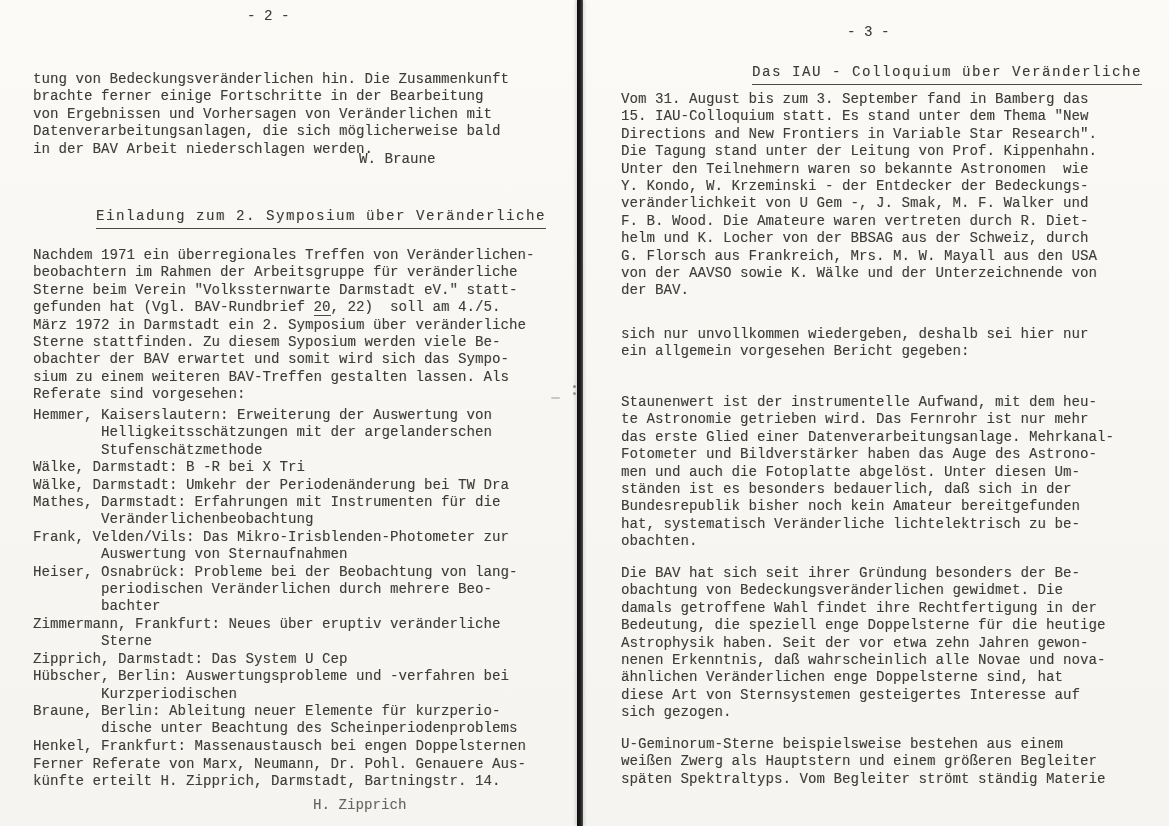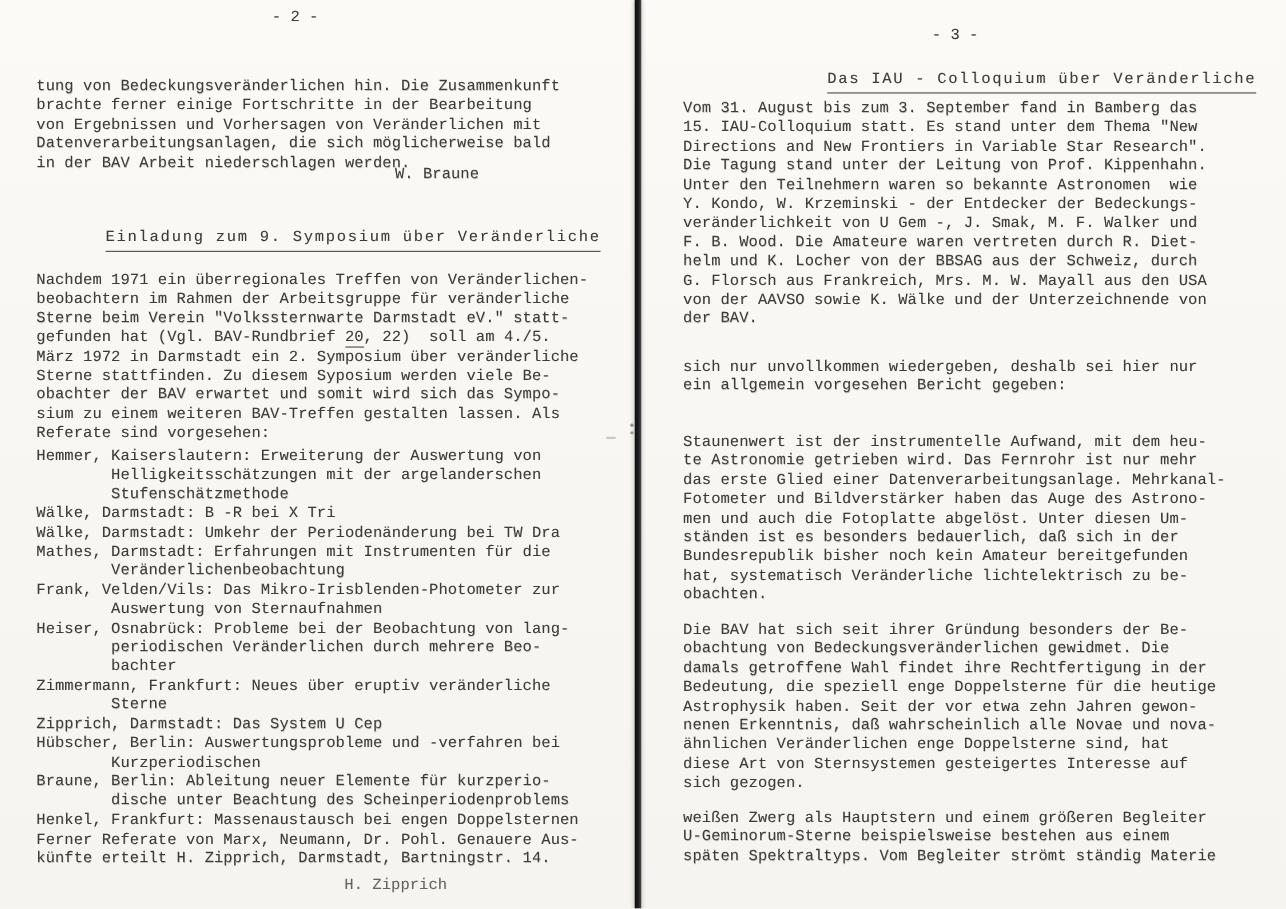--- a/index.html
+++ b/index.html
@@ -65,21 +65,21 @@
 <div class="scan-bg"></div>
 
 <div class="page" id="page-left">
   <div class="block" id="l-pagenum">- 2 -</div>
 
   <div class="block" id="l-p1"><div class="line">tung von Bedeckungsveränderlichen hin. Die Zusammenkunft</div><div class="line">brachte ferner einige Fortschritte in der Bearbeitung</div><div class="line">von Ergebnissen und Vorhersagen von Veränderlichen mit</div><div class="line">Datenverarbeitungsanlagen, die sich möglicherweise bald</div><div class="line">in der BAV Arbeit niederschlagen werden.</div></div>
 
   <div class="block" id="l-sig1">W. Braune</div>
 
   <div class="block" id="l-h1-wrap">
-    <span class="heading">Einladung zum 9. Symposium über Veränderliche</span>
+    <span class="heading">Einladung zum 2. Symposium über Veränderliche</span>
   </div>
 
   <div class="block" id="l-p2"><div class="line">Nachdem 1971 ein überregionales Treffen von Veränderlichen-</div><div class="line">beobachtern im Rahmen der Arbeitsgruppe für veränderliche</div><div class="line">Sterne beim Verein "Volkssternwarte Darmstadt eV." statt-</div><div class="line"><span>gefunden hat (Vgl. BAV-Rundbrief </span><span class="u">20</span><span>, 22)  soll am 4./5.</span></div><div class="line">März 1972 in Darmstadt ein 2. Symposium über veränderliche</div><div class="line">Sterne stattfinden. Zu diesem Syposium werden viele Be-</div><div class="line">obachter der BAV erwartet und somit wird sich das Sympo-</div><div class="line">sium zu einem weiteren BAV-Treffen gestalten lassen. Als</div><div class="line">Referate sind vorgesehen:</div></div>
 
   <div class="block" id="l-p3"><div class="line">Hemmer, Kaiserslautern: Erweiterung der Auswertung von</div><div class="line">        Helligkeitsschätzungen mit der argelanderschen</div><div class="line">        Stufenschätzmethode</div><div class="line">Wälke, Darmstadt: B -R bei X Tri</div><div class="line">Wälke, Darmstadt: Umkehr der Periodenänderung bei TW Dra</div><div class="line">Mathes, Darmstadt: Erfahrungen mit Instrumenten für die</div><div class="line">        Veränderlichenbeobachtung</div><div class="line">Frank, Velden/Vils: Das Mikro-Irisblenden-Photometer zur</div><div class="line">        Auswertung von Sternaufnahmen</div><div class="line">Heiser, Osnabrück: Probleme bei der Beobachtung von lang-</div><div class="line">        periodischen Veränderlichen durch mehrere Beo-</div><div class="line">        bachter</div><div class="line">Zimmermann, Frankfurt: Neues über eruptiv veränderliche</div><div class="line">        Sterne</div><div class="line">Zipprich, Darmstadt: Das System U Cep</div><div class="line">Hübscher, Berlin: Auswertungsprobleme und -verfahren bei</div><div class="line">        Kurzperiodischen</div><div class="line">Braune, Berlin: Ableitung neuer Elemente für kurzperio-</div><div class="line">        dische unter Beachtung des Scheinperiodenproblems</div><div class="line">Henkel, Frankfurt: Massenaustausch bei engen Doppelsternen</div></div>
 
   <div class="block" id="l-p4"><div class="line">Ferner Referate von Marx, Neumann, Dr. Pohl. Genauere Aus-</div><div class="line">künfte erteilt H. Zipprich, Darmstadt, Bartningstr. 14.</div></div>
 
   <div class="block faded" id="l-sig2">H. Zipprich</div>
 </div>
@@ -96,14 +96,14 @@
   </div>
 
   <div class="block" id="r-p1"><div class="line">Vom 31. August bis zum 3. September fand in Bamberg das</div><div class="line">15. IAU-Colloquium statt. Es stand unter dem Thema "New</div><div class="line">Directions and New Frontiers in Variable Star Research".</div><div class="line">Die Tagung stand unter der Leitung von Prof. Kippenhahn.</div><div class="line">Unter den Teilnehmern waren so bekannte Astronomen  wie</div><div class="line">Y. Kondo, W. Krzeminski - der Entdecker der Bedeckungs-</div><div class="line">veränderlichkeit von U Gem -, J. Smak, M. F. Walker und</div><div class="line">F. B. Wood. Die Amateure waren vertreten durch R. Diet-</div><div class="line">helm und K. Locher von der BBSAG aus der Schweiz, durch</div><div class="line">G. Florsch aus Frankreich, Mrs. M. W. Mayall aus den USA</div><div class="line">von der AAVSO sowie K. Wälke und der Unterzeichnende von</div><div class="line">der BAV.</div></div>
 
   <div class="block" id="r-p2"><div class="line">sich nur unvollkommen wiedergeben, deshalb sei hier nur</div><div class="line">ein allgemein vorgesehen Bericht gegeben:</div></div>
 
   <div class="block" id="r-p3"><div class="line">Staunenwert ist der instrumentelle Aufwand, mit dem heu-</div><div class="line">te Astronomie getrieben wird. Das Fernrohr ist nur mehr</div><div class="line">das erste Glied einer Datenverarbeitungsanlage. Mehrkanal-</div><div class="line">Fotometer und Bildverstärker haben das Auge des Astrono-</div><div class="line">men und auch die Fotoplatte abgelöst. Unter diesen Um-</div><div class="line">ständen ist es besonders bedauerlich, daß sich in der</div><div class="line">Bundesrepublik bisher noch kein Amateur bereitgefunden</div><div class="line">hat, systematisch Veränderliche lichtelektrisch zu be-</div><div class="line">obachten.</div></div>
 
   <div class="block" id="r-p4"><div class="line">Die BAV hat sich seit ihrer Gründung besonders der Be-</div><div class="line">obachtung von Bedeckungsveränderlichen gewidmet. Die</div><div class="line">damals getroffene Wahl findet ihre Rechtfertigung in der</div><div class="line">Bedeutung, die speziell enge Doppelsterne für die heutige</div><div class="line">Astrophysik haben. Seit der vor etwa zehn Jahren gewon-</div><div class="line">nenen Erkenntnis, daß wahrscheinlich alle Novae und nova-</div><div class="line">ähnlichen Veränderlichen enge Doppelsterne sind, hat</div><div class="line">diese Art von Sternsystemen gesteigertes Interesse auf</div><div class="line">sich gezogen.</div></div>
 
-  <div class="block" id="r-p5"><div class="line">weißen Zwerg als Hauptstern und einem größeren Begleiter</div><div class="line">U-Geminorum-Sterne beispielsweise bestehen aus einem</div><div class="line">späten Spektraltyps. Vom Begleiter strömt ständig Materie</div></div>
+  <div class="block" id="r-p5"><div class="line">U-Geminorum-Sterne beispielsweise bestehen aus einem</div><div class="line">weißen Zwerg als Hauptstern und einem größeren Begleiter</div><div class="line">späten Spektraltyps. Vom Begleiter strömt ständig Materie</div></div>
 </div>
 
 </body></html>

